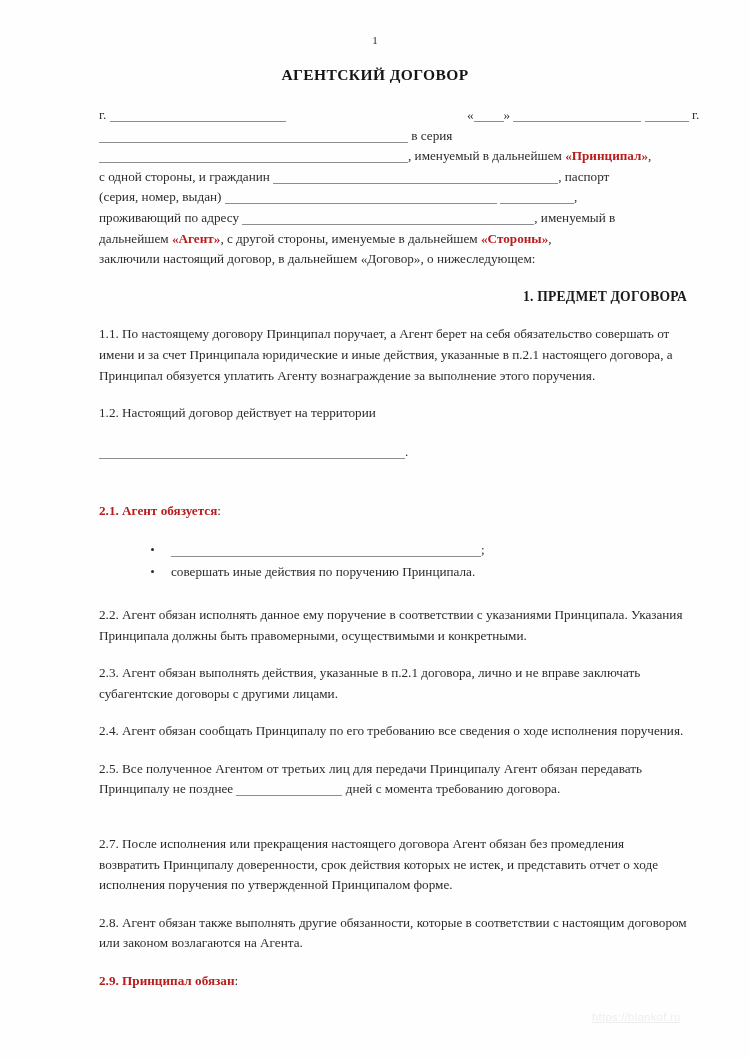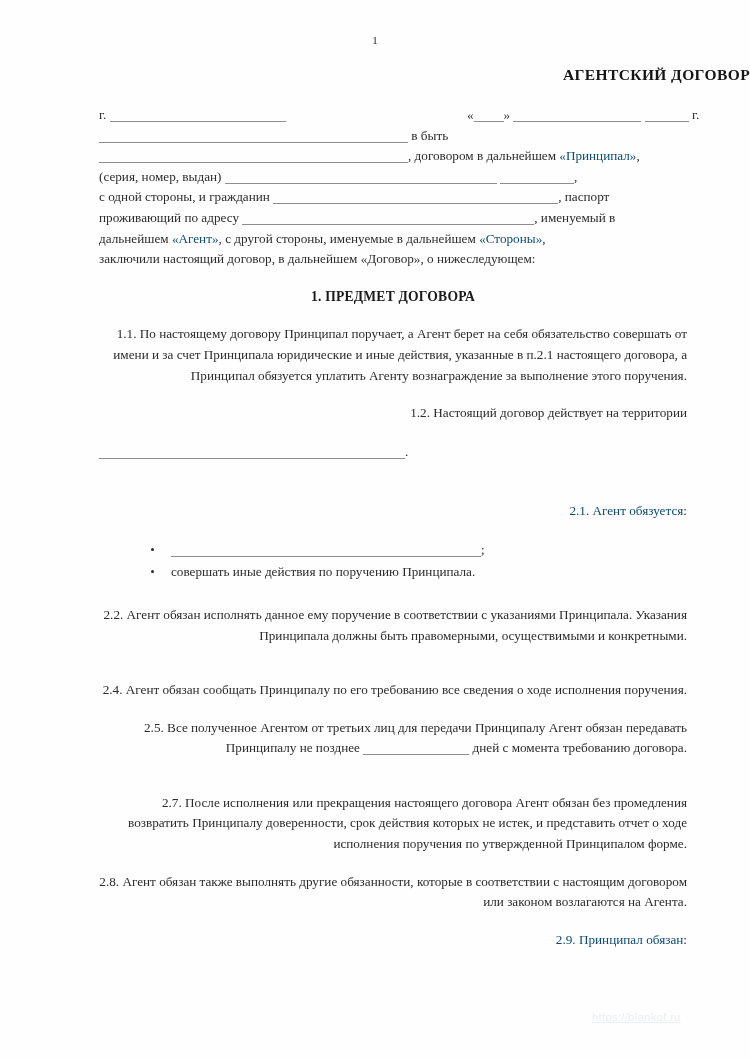--- a/index.html
+++ b/index.html
@@ -27,21 +27,21 @@
     width: 750px;
     text-align: center;
     font-size: 11px;
     color: #2a2a2a;
   }
   .doc-title {
     position: absolute;
     top: 66px;
     left: 0;
     width: 750px;
-    text-align: right;
+    text-align: center;
     font-size: 15.5px;
     font-weight: bold;
     letter-spacing: 0.4px;
     color: #151515;
   }
   .body-area {
     position: absolute;
     left: 99px;
     top: 105px;
     width: 588px;
@@ -49,33 +49,33 @@
     line-height: 20.6px;
     color: #2b2b2b;
     text-align: left;
   }
   .row {
     position: relative;
     white-space: nowrap;
   }
   .para {
     margin: 0 0 0 0;
-    text-align: right;
+    text-align: left;
   }
   .gap-md { height: 17px; }
   .gap-lg { height: 22px; }
 
   .section-head {
-    text-align: center;
+    text-align: right;
     font-weight: bold;
     font-size: 13.6px;
     letter-spacing: 0.2px;
     color: #1a1a1a;
   }
-  b, .b { font-weight: normal; color: #0c4a6e; }
+  b, .b { font-weight: bold; color: #b91c1c; }
 
   
   .blank {
     display: inline-block;
     border-bottom: 1px solid #8d8d8d;
     height: 14px;
     vertical-align: -3px;
   }
   .blank-city   { width: 176px; }
   .blank-day    { width: 30px;  }
@@ -153,36 +153,36 @@
       <span class="right">
         <span>«</span><span class="blank blank-day"></span><span>»</span>
         <span class="blank blank-month"></span>
         <span class="blank blank-year"></span>
         <span>г.</span>
       </span>
     </div>
 
     <div class="row">
       <span class="blank blank-full"></span>
-      <span>в быть</span>
-    </div>
-
-
-    <div class="row">
-      <span class="blank blank-full"></span><span>, договором в дальнейшем </span><b>«Принципал»</b><span>,</span>
+      <span>в серия</span>
+    </div>
+
+
+    <div class="row">
+      <span class="blank blank-full"></span><span>, именуемый в дальнейшем </span><b>«Принципал»</b><span>,</span>
+    </div>
+
+    <div class="row">
+      <span>с одной стороны, и гражданин </span><span class="blank blank-citizen"></span><span>, паспорт</span>
     </div>
 
     <div class="row">
       <span>(серия, номер, выдан)</span>
       <span class="blank blank-pass-a"></span>
       <span class="blank blank-pass-b"></span><span>,</span>
-    </div>
-
-    <div class="row">
-      <span>с одной стороны, и гражданин </span><span class="blank blank-citizen"></span><span>, паспорт</span>
     </div>
 
     <div class="row">
       <span>проживающий по адресу </span><span class="blank blank-addr"></span><span>, именуемый в</span>
     </div>
 
     <div class="row">
       <span>дальнейшем </span><b>«Агент»</b><span>, с другой стороны, именуемые в дальнейшем </span><b>«Стороны»</b><span>,</span>
     </div>
 
@@ -223,20 +223,21 @@
         <span>совершать иные действия по поручению Принципала.</span>
       </li>
     </ul>
 
     <div class="gap-lg"></div>
 
     <p class="para">2.2. Агент обязан исполнять данное ему поручение в соответствии с указаниями Принципала. Указания Принципала должны быть правомерными, осуществимыми и конкретными.</p>
 
     <div class="gap-md"></div>
 
+    <p class="para">2.3. Агент обязан выполнять действия, указанные в п.2.1 договора, лично и не вправе заключать субагентские договоры с другими лицами.</p>
 
     <div class="gap-md"></div>
 
     <p class="para">2.4. Агент обязан сообщать Принципалу по его требованию все сведения о ходе исполнения поручения.</p>
 
     <div class="gap-md"></div>
 
     <p class="para"><span>2.5. Все полученное Агентом от третьих лиц для передачи Принципалу Агент обязан передавать Принципалу не позднее </span><span class="blank blank-days"></span><span> дней с момента требованию договора.</span></p>
 
     <div class="gap-md"></div>

